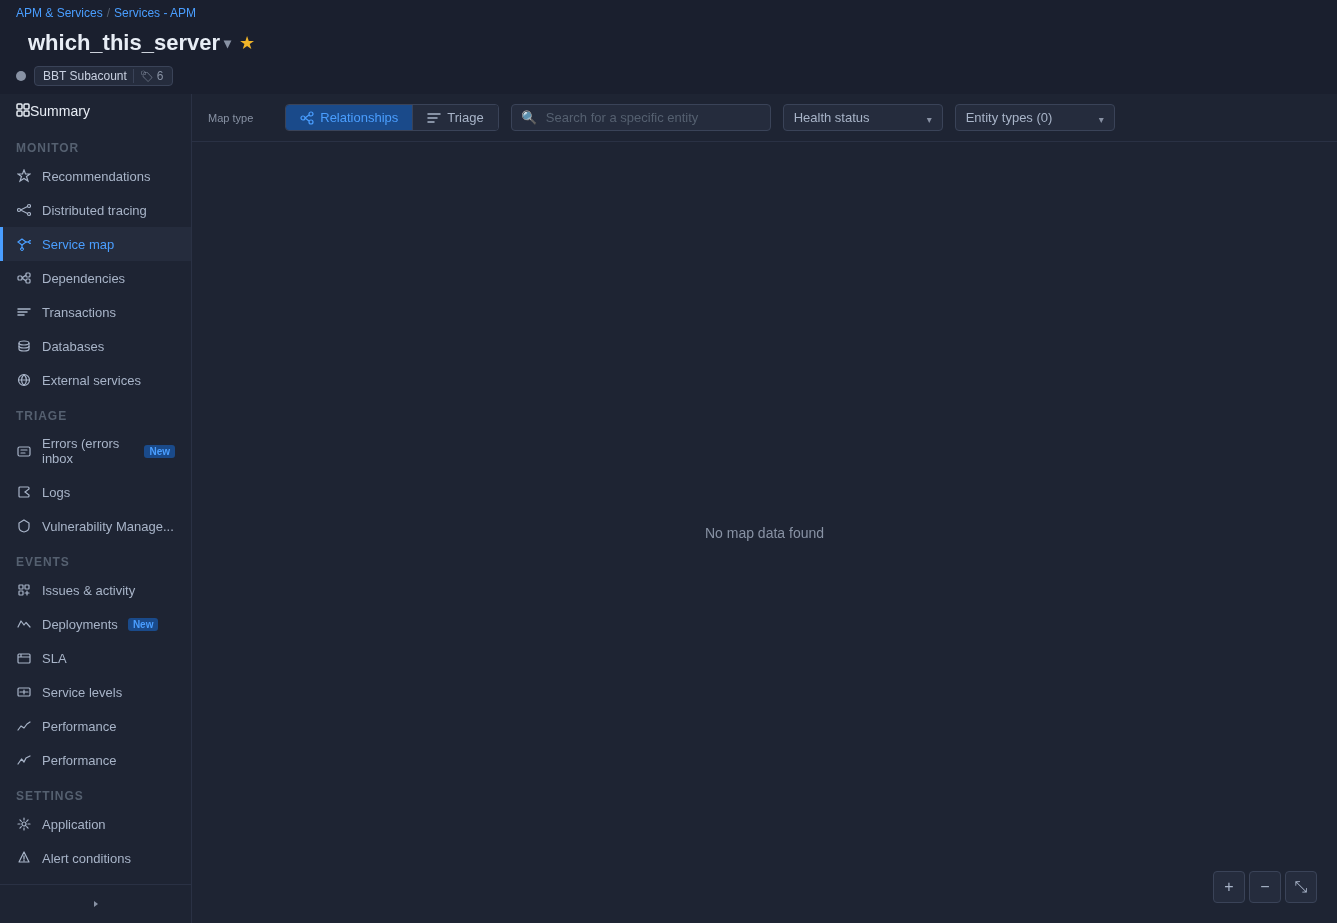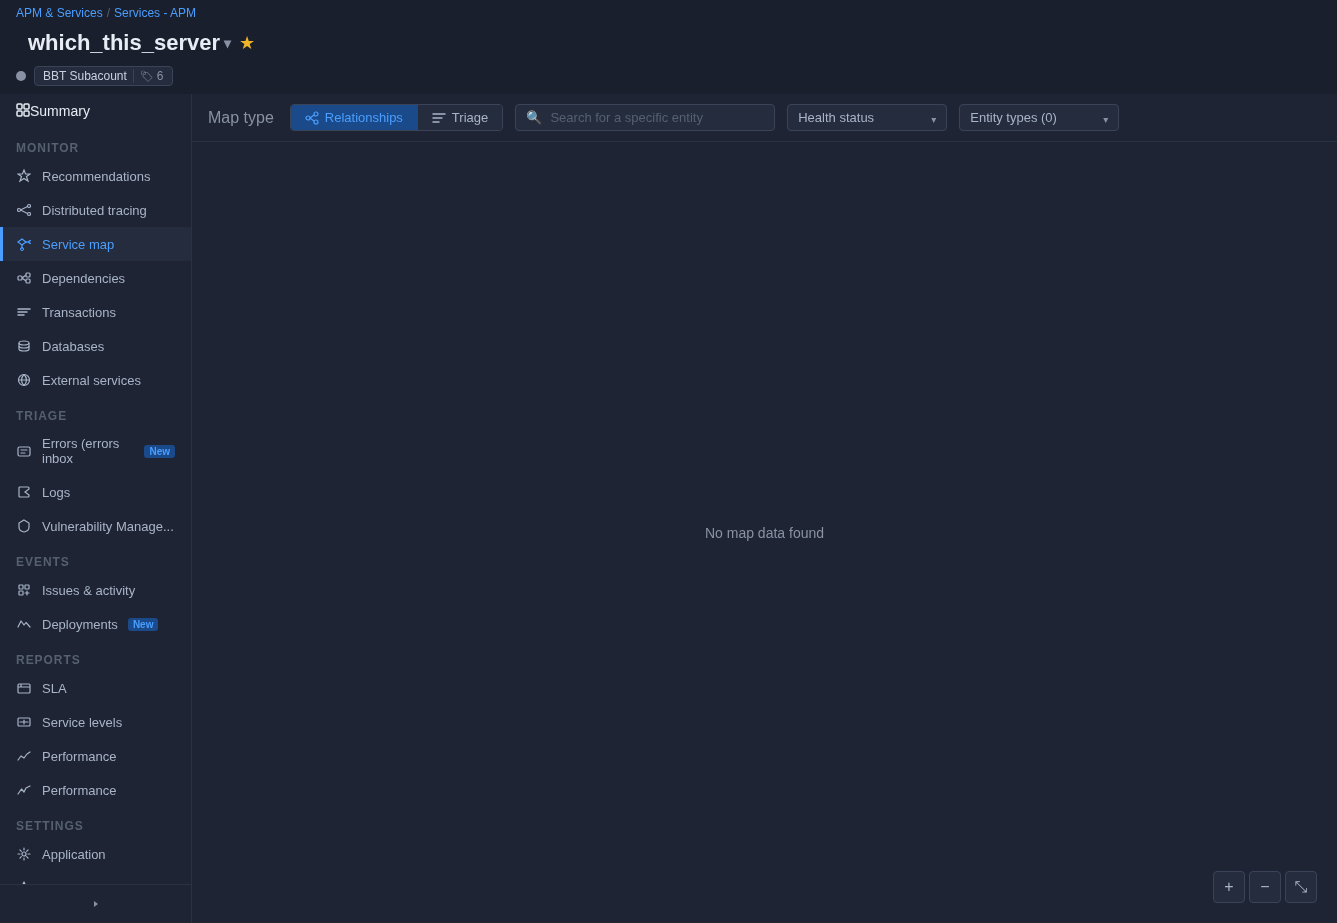--- a/index.html
+++ b/index.html
@@ -198,23 +198,23 @@
     .toolbar {
       background: #1e2433;
       border-bottom: 1px solid #2a3144;
       padding: 10px 16px;
       display: flex;
       align-items: center;
       gap: 12px;
       flex-shrink: 0;
     }
     .toolbar-label {
-      font-size: 16px;
+      font-size: 11px;
       color: #8892a4;
-      margin-right: 4px;
+      margin-right: 20px;
     }
     .map-type-group {
       display: flex;
       border: 1px solid #3a4358;
       border-radius: 4px;
       overflow: hidden;
     }
     .map-type-btn {
       padding: 5px 14px;
       font-size: 13px;
@@ -474,21 +474,20 @@
       <div class="sidebar-item">
         <span class="icon">
           <svg width="14" height="14" viewBox="0 0 14 14" fill="none">
             <path d="M1 10L4 4L7 8L9 5.5L13 10" stroke="currentColor" stroke-width="1.2" stroke-linecap="round" stroke-linejoin="round"></path>
           </svg>
         </span>
         <span>Deployments</span>
         <span class="new-badge">New</span>
       </div>
 
-      <div class="sidebar-section-label">REPORTS</div>
 
       <div class="sidebar-item">
         <span class="icon">
           <svg width="14" height="14" viewBox="0 0 14 14" fill="none">
             <rect x="1" y="3" width="12" height="9" rx="1" stroke="currentColor" stroke-width="1.2"></rect>
             <path d="M1 6H13M4 3V6" stroke="currentColor" stroke-width="1.2"></path>
           </svg>
         </span>
         <span>SLA</span>
       </div>

